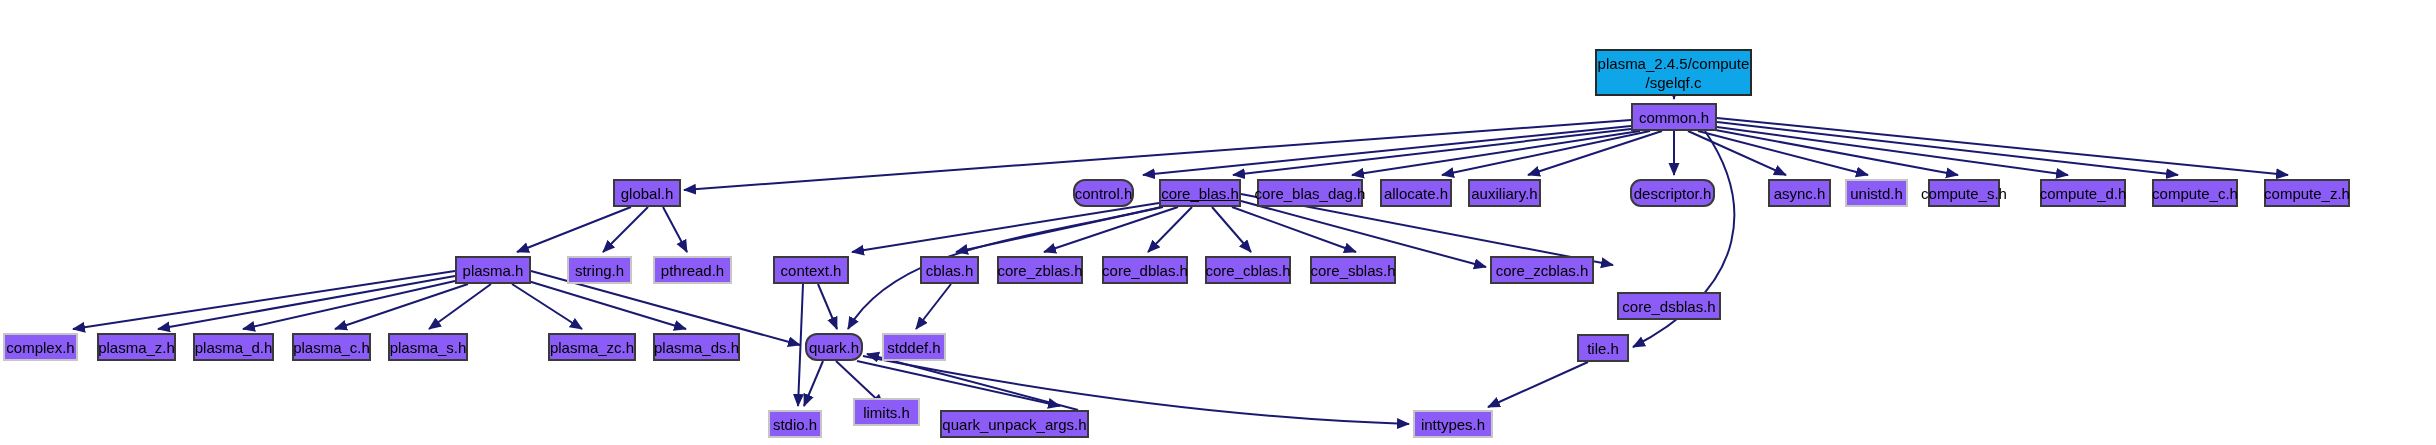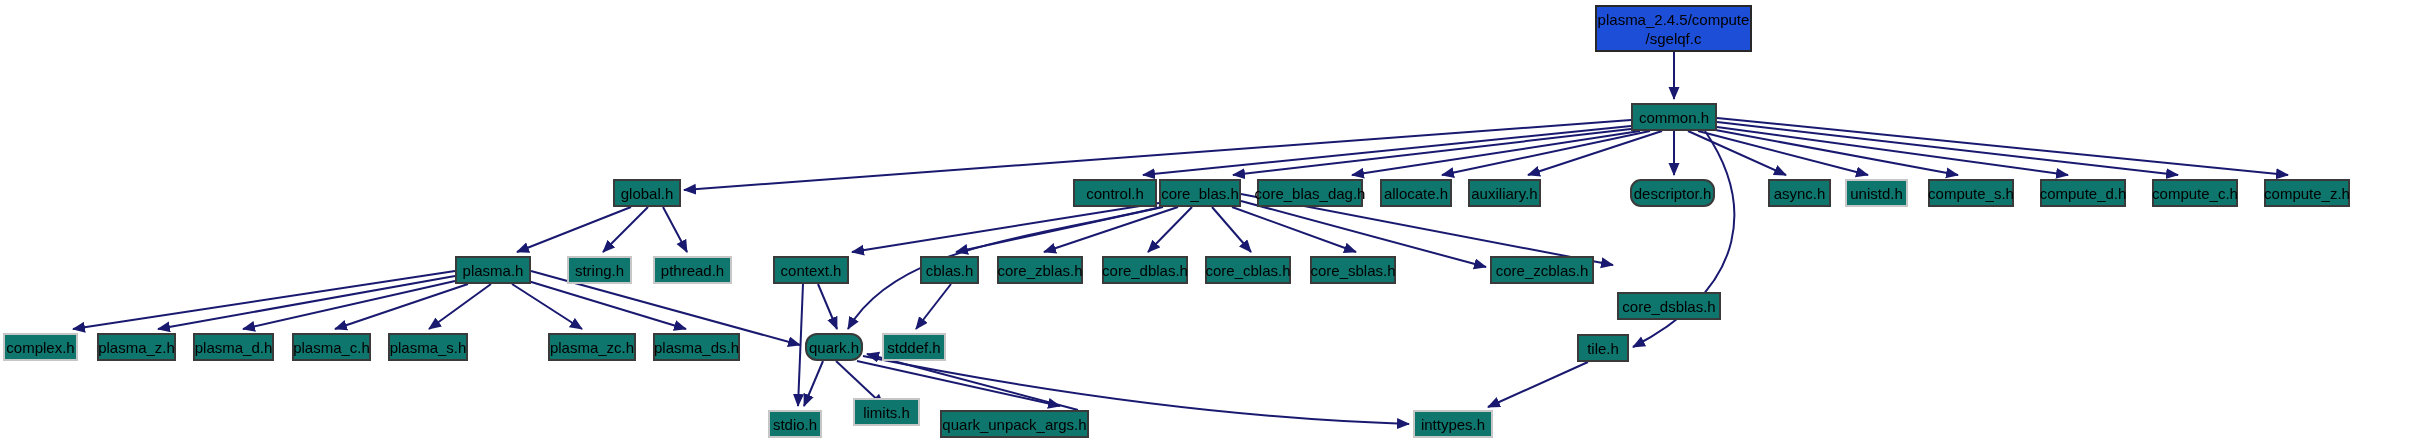--- a/index.html
+++ b/index.html
@@ -1,23 +1,23 @@
 <!DOCTYPE html>
 <html><head>
 <meta charset="utf-8">
 <style>
   html,body{margin:0;padding:0;background:#ffffff;}
   #canvas{position:relative;width:2436px;height:445px;background:#ffffff;overflow:hidden;
           font-family:"Liberation Sans", sans-serif;}
   #edges{position:absolute;left:0;top:0;width:2436px;height:445px;pointer-events:none;}
   .node{position:absolute;display:flex;align-items:center;justify-content:center;
-        background:#0f766e;border:2px solid #3a3a3a;box-sizing:border-box;color:#000;
+        background:#8b5cf6;border:2px solid #3a3a3a;box-sizing:border-box;color:#000;
         font-size:15px;text-align:center;white-space:pre-line;line-height:19px;cursor:pointer;}
   .node.external{border-color:#c6c6c6;cursor:default;}
-  .node.root{background:#1d4ed8;border-color:#282828;cursor:default;}
+  .node.root{background:#0ea5e9;border-color:#282828;cursor:default;margin-top:44px;}
 </style>
 </head>
 <body>
 
 <div id="canvas">
   <svg id="edges" xmlns="http://www.w3.org/2000/svg">
     <defs>
       <marker id="arrow" markerUnits="userSpaceOnUse" markerWidth="14" markerHeight="12" refX="12" refY="5.5" orient="auto">
         <path d="M0,0 L13,5.5 L0,11 z" fill="#191970"></path>
       </marker>
@@ -67,29 +67,29 @@
         <path d="M1078,410 L867,354" fill="none" stroke="#191970" stroke-width="2" marker-end="url(#arrow)"></path>
         <path d="M863,356 Q1160,416 1409,424" fill="none" stroke="#191970" stroke-width="2" marker-end="url(#arrow)"></path>
         <path d="M1588,362 L1488,407" fill="none" stroke="#191970" stroke-width="2" marker-end="url(#arrow)"></path>
       </g>
   </svg>
   <div id="nodes">
       <div class="node root" style="left: 1595px; top: 5px; width: 157px; height: 47px;">plasma_2.4.5/compute
 /sgelqf.c</div>
       <div class="node internal" style="left: 1631px; top: 103px; width: 86px; height: 28px;">common.h</div>
       <div class="node internal" style="left: 613px; top: 179px; width: 68px; height: 28px;">global.h</div>
-      <div class="node internal" style="left: 1073px; top: 179px; width: 84px; height: 28px;">control.h</div>
-      <div class="node internal" style="left: 1159px; top: 179px; width: 82px; height: 28px;">core_blas.h</div>
+      <div class="node internal" style="left: 1073px; top: 179px; width: 61px; height: 28px; border-radius: 12px;">control.h</div>
+      <div class="node internal" style="left: 1159px; top: 179px; width: 82px; height: 28px; text-decoration: underline;">core_blas.h</div>
       <div class="node internal" style="left: 1257px; top: 179px; width: 106px; height: 28px;">core_blas_dag.h</div>
       <div class="node internal" style="left: 1380px; top: 179px; width: 72px; height: 28px;">allocate.h</div>
       <div class="node internal" style="left: 1468px; top: 179px; width: 73px; height: 28px;">auxiliary.h</div>
       <div class="node internal" style="left: 1630px; top: 179px; width: 85px; height: 28px; border-radius: 11px;">descriptor.h</div>
       <div class="node internal" style="left: 1768px; top: 179px; width: 63px; height: 28px; text-align: right;">async.h</div>
       <div class="node external" style="left: 1845px; top: 179px; width: 63px; height: 28px;">unistd.h</div>
-      <div class="node internal" style="left: 1928px; top: 179px; width: 86px; height: 28px;">compute_s.h</div>
+      <div class="node internal" style="left: 1928px; top: 179px; width: 72px; height: 28px;">compute_s.h</div>
       <div class="node internal" style="left: 2040px; top: 179px; width: 86px; height: 28px;">compute_d.h</div>
       <div class="node internal" style="left: 2152px; top: 179px; width: 86px; height: 28px;">compute_c.h</div>
       <div class="node internal" style="left: 2264px; top: 179px; width: 86px; height: 28px;">compute_z.h</div>
       <div class="node internal" style="left: 455px; top: 256px; width: 76px; height: 28px;">plasma.h</div>
       <div class="node external" style="left: 567px; top: 256px; width: 65px; height: 28px;">string.h</div>
       <div class="node external" style="left: 653px; top: 256px; width: 79px; height: 28px;">pthread.h</div>
       <div class="node internal" style="left: 773px; top: 256px; width: 76px; height: 28px;">context.h</div>
       <div class="node internal" style="left: 920px; top: 256px; width: 59px; height: 28px;">cblas.h</div>
       <div class="node internal" style="left: 997px; top: 256px; width: 86px; height: 28px;">core_zblas.h</div>
       <div class="node internal" style="left: 1102px; top: 256px; width: 86px; height: 28px;">core_dblas.h</div>

